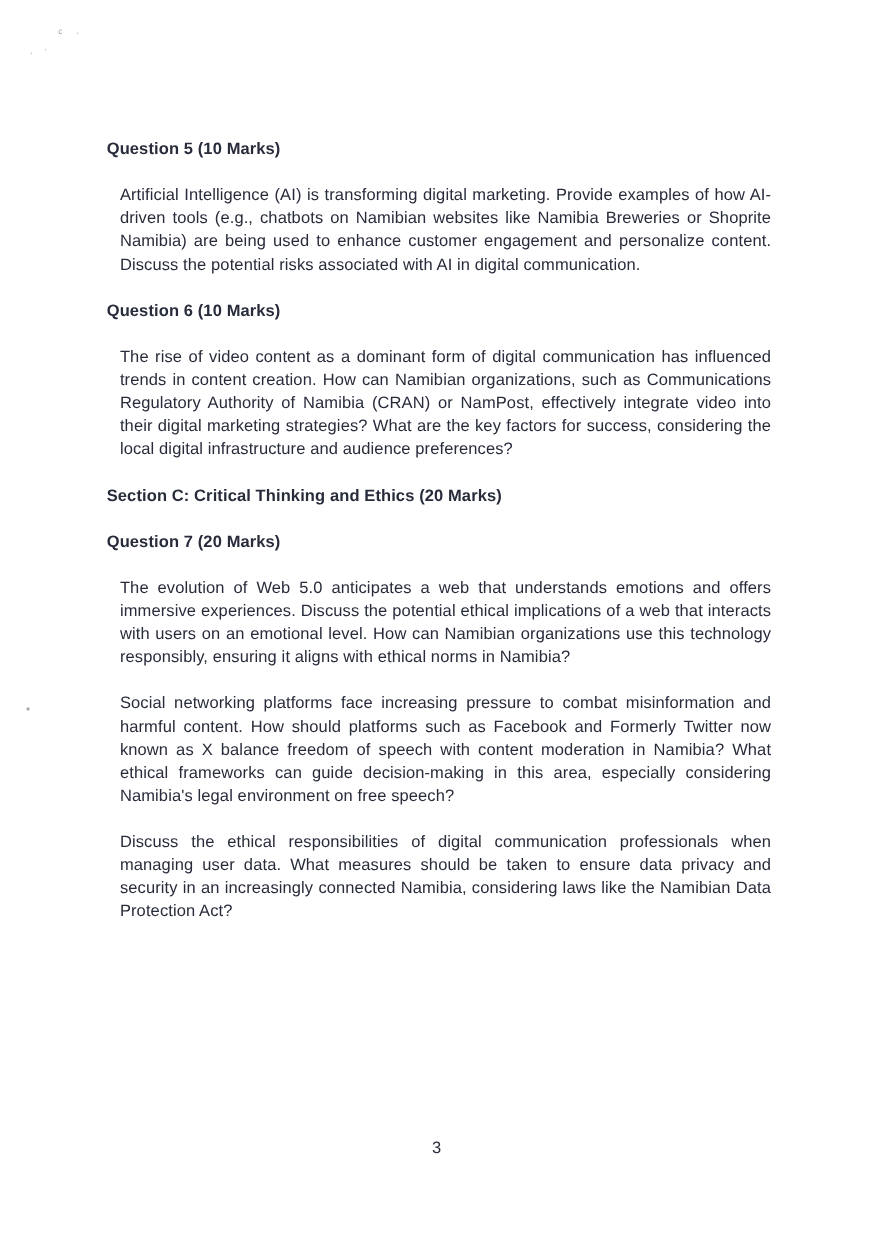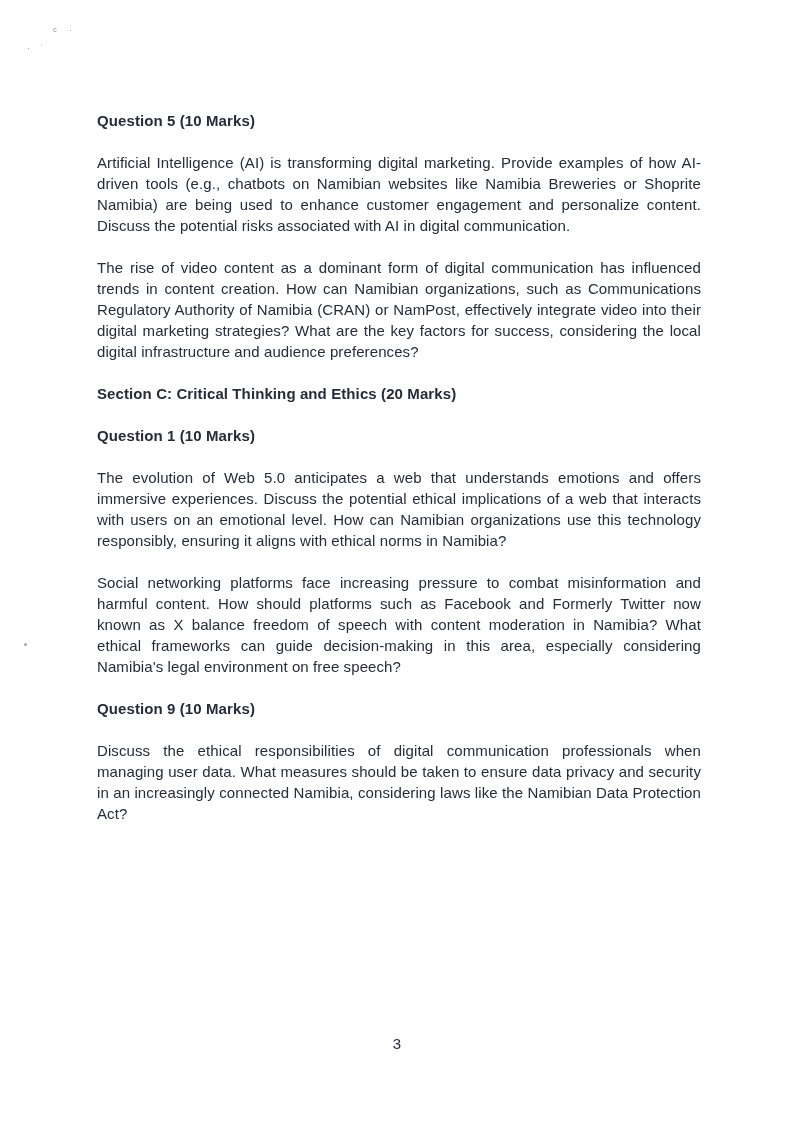--- a/index.html
+++ b/index.html
@@ -10,35 +10,35 @@
   body {
     width: 794px;
     height: 1122px;
     position: relative;
     font-family: "Liberation Sans", sans-serif;
     color: #272b3a;
     overflow: hidden;
   }
   .page {
     position: absolute;
-    top: 110px;
+    top: 125px;
     left: 97px;
     width: 604px;
   }
   .block-heading {
     font-size: 15px;
     line-height: 21px;
     font-weight: bold;
     margin: 0 0 21px 0;
     letter-spacing: 0.1px;
   }
   .block-body {
     font-size: 15px;
     line-height: 21px;
-    margin: 0 0 21px 0;
+    margin: 0 0 21px 12px;
     text-align: justify;
     letter-spacing: 0.1px;
   }
   .page-number {
     position: absolute;
     top: 1033px;
     left: 0;
     width: 794px;
     text-align: center;
     font-size: 15px;
@@ -83,27 +83,27 @@
   <span class="pencil-mark pm-3">·</span>
 </div>
 
 <div class="speck"></div>
 
 <div class="page">
 
   <h2 class="block-heading">Question 5 (10 Marks)</h2>
   <p class="block-body">Artificial Intelligence (AI) is transforming digital marketing. Provide examples of how AI-driven tools (e.g., chatbots on Namibian websites like Namibia Breweries or Shoprite Namibia) are being used to enhance customer engagement and personalize content. Discuss the potential risks associated with AI in digital communication.</p>
 
+  <h2 class="block-heading">Question 6 (10 Marks)</h2>
   <p class="block-body">The rise of video content as a dominant form of digital communication has influenced trends in content creation. How can Namibian organizations, such as Communications Regulatory Authority of Namibia (CRAN) or NamPost, effectively integrate video into their digital marketing strategies? What are the key factors for success, considering the local digital infrastructure and audience preferences?</p>
 
   <h2 class="block-heading">Section C: Critical Thinking and Ethics (20 Marks)</h2>
 
-  <h2 class="block-heading">Question 1 (10 Marks)</h2>
+  <h2 class="block-heading">Question 7 (20 Marks)</h2>
   <p class="block-body">The evolution of Web 5.0 anticipates a web that understands emotions and offers immersive experiences. Discuss the potential ethical implications of a web that interacts with users on an emotional level. How can Namibian organizations use this technology responsibly, ensuring it aligns with ethical norms in Namibia?</p>
 
   <p class="block-body">Social networking platforms face increasing pressure to combat misinformation and harmful content. How should platforms such as Facebook and Formerly Twitter now known as X balance freedom of speech with content moderation in Namibia? What ethical frameworks can guide decision-making in this area, especially considering Namibia's legal environment on free speech?</p>
 
-  <h2 class="block-heading">Question 9 (10 Marks)</h2>
   <p class="block-body">Discuss the ethical responsibilities of digital communication professionals when managing user data. What measures should be taken to ensure data privacy and security in an increasingly connected Namibia, considering laws like the Namibian Data Protection Act?</p>
 
 </div>
 
 <div class="page-number">3</div>
 
 </body></html>

